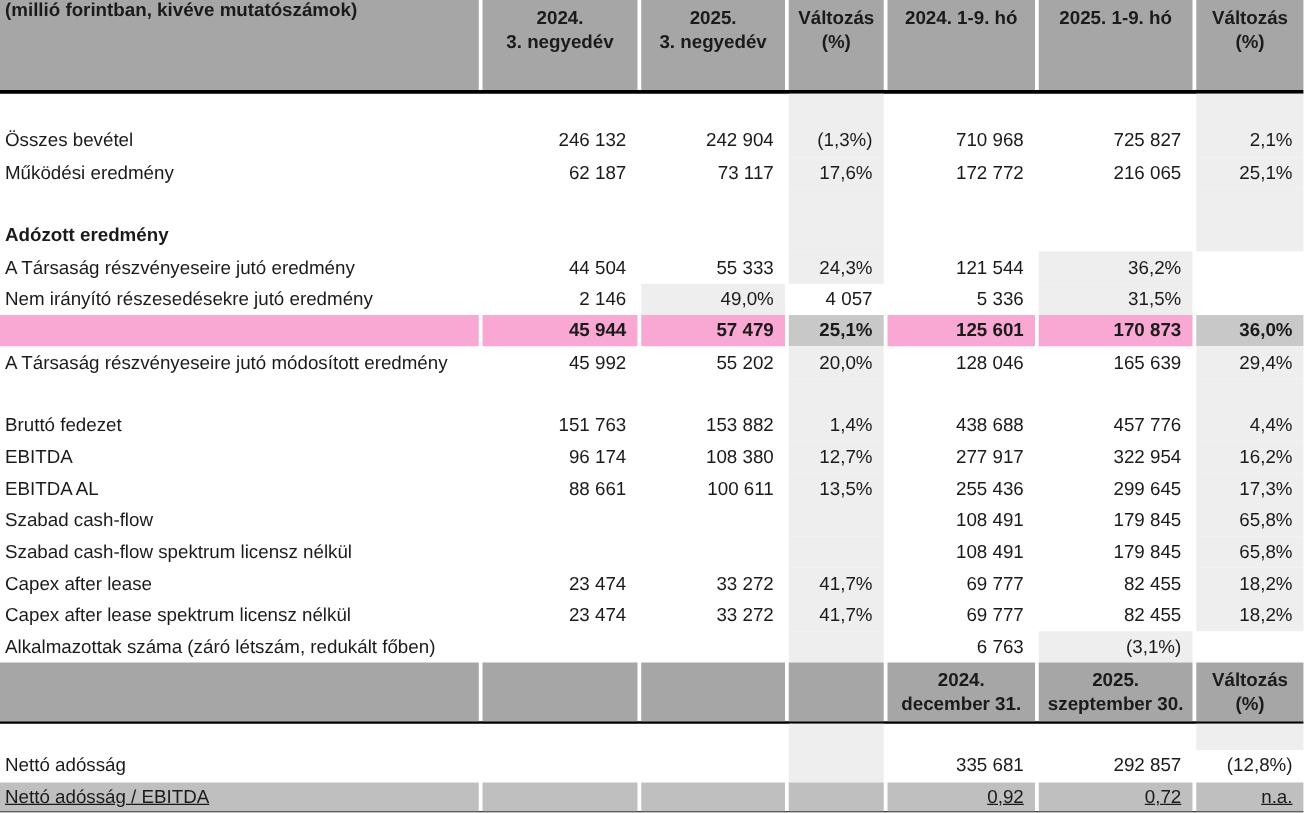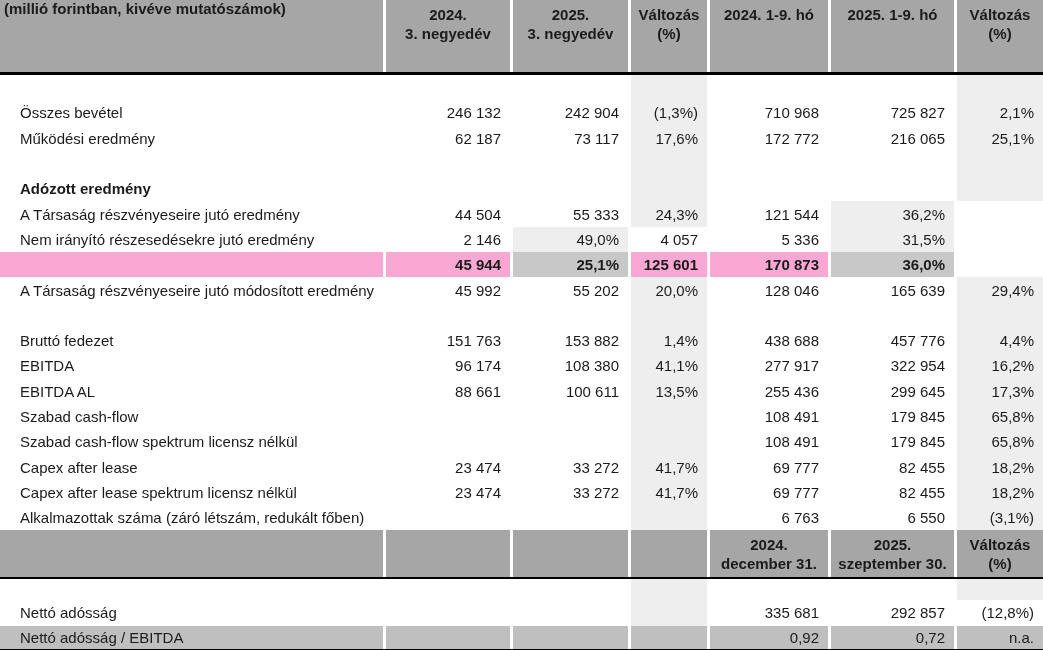--- a/index.html
+++ b/index.html
@@ -1,32 +1,32 @@
 <!DOCTYPE html>
 <html><head>
 <meta charset="utf-8">
 <style>
   html,body{margin:0;padding:0;background:#fff;}
   body{font-family:"Liberation Sans","DejaVu Sans",sans-serif;color:#1b1b1b;}
   #table{width:1043px;height:650px;overflow:hidden;background:#fff;position:relative;font-size:15px;}
   .row{display:grid;grid-template-columns:383px 124px 115px 76px 118px 123px 86px;column-gap:3px;height:25.3px;}
   .cell{display:flex;align-items:center;overflow:hidden;white-space:nowrap;}
-  .lbl{padding-left:20px;justify-content:flex-start;}
+  .lbl{padding-left:4px;justify-content:flex-start;}
   .val{justify-content:flex-end;padding-right:9px;}
   
   .blank .chg,.blank-sm .chg,.data .chg,.section .chg,.netto .chg1{background:#eeeeee;}
   .netto .chg2{background:#ffffff;}
   
   .section .lbl{font-weight:700;}
   
   .total .cell{background:#f9a8d4;font-weight:700;}
   .total .chg{background:#c8c8c8;}
   
   .grayrow{height:23px;}
-  .grayrow .cell{background:#bfbfbf;}
+  .grayrow .cell{background:#bfbfbf;text-decoration:underline;}
   .blank-sm{height:21px;}
   
   .hdr{height:72px;border-bottom:3px solid #000;}
   .hdr .cell{background:#a6a6a6;font-weight:700;}
   .hlbl{align-items:flex-start;padding-left:4px;padding-bottom:3px;}
   .hcol{flex-direction:column;align-items:center;justify-content:flex-start;padding-top:5px;line-height:19px;text-align:center;}
   
   .header2{height:47px;border-bottom:2px solid #000;font-weight:700;}
   .header2 .cell{background:#a6a6a6;flex-direction:column;align-items:center;justify-content:center;line-height:19px;text-align:center;}
   .bottom-border{height:2px;background:#000;width:1043px;}
@@ -123,20 +123,21 @@
         <div class="cell lbl">Nem irányító részesedésekre jutó eredmény</div>
         <div class="cell val">2 146</div>
         <div class="cell val chg chg1">49,0%</div>
         <div class="cell val">4 057</div>
         <div class="cell val">5 336</div>
         <div class="cell val chg chg2">31,5%</div>
       </div>
       <div class="row total">
         <div class="cell lbl"></div>
         <div class="cell val">45 944</div>
+        <div class="cell val">57 479</div>
         <div class="cell val chg chg1">25,1%</div>
         <div class="cell val">125 601</div>
         <div class="cell val">170 873</div>
         <div class="cell val chg chg2">36,0%</div>
       </div>
       <div class="row data">
         <div class="cell lbl">A Társaság részvényeseire jutó módosított eredmény</div>
         <div class="cell val">45 992</div>
         <div class="cell val">55 202</div>
         <div class="cell val chg chg1">20,0%</div>
@@ -159,21 +160,21 @@
         <div class="cell val">153 882</div>
         <div class="cell val chg chg1">1,4%</div>
         <div class="cell val">438 688</div>
         <div class="cell val">457 776</div>
         <div class="cell val chg chg2">4,4%</div>
       </div>
       <div class="row data">
         <div class="cell lbl">EBITDA</div>
         <div class="cell val">96 174</div>
         <div class="cell val">108 380</div>
-        <div class="cell val chg chg1">41,1%</div>
+        <div class="cell val chg chg1">12,7%</div>
         <div class="cell val">277 917</div>
         <div class="cell val">322 954</div>
         <div class="cell val chg chg2">16,2%</div>
       </div>
       <div class="row data">
         <div class="cell lbl">EBITDA AL</div>
         <div class="cell val">88 661</div>
         <div class="cell val">100 611</div>
         <div class="cell val chg chg1">13,5%</div>
         <div class="cell val">255 436</div>
@@ -215,21 +216,20 @@
         <div class="cell val">69 777</div>
         <div class="cell val">82 455</div>
         <div class="cell val chg chg2">18,2%</div>
       </div>
       <div class="row data">
         <div class="cell lbl">Alkalmazottak száma (záró létszám, redukált főben)</div>
         <div class="cell val"></div>
         <div class="cell val"></div>
         <div class="cell val chg chg1"></div>
         <div class="cell val">6 763</div>
-        <div class="cell val">6 550</div>
         <div class="cell val chg chg2">(3,1%)</div>
       </div>
       <div class="row header2">
         <div class="cell lbl"></div>
         <div class="cell"></div>
         <div class="cell"></div>
         <div class="cell"></div>
         <div class="cell">
           <div>2024.</div>
           <div>december 31.</div>

